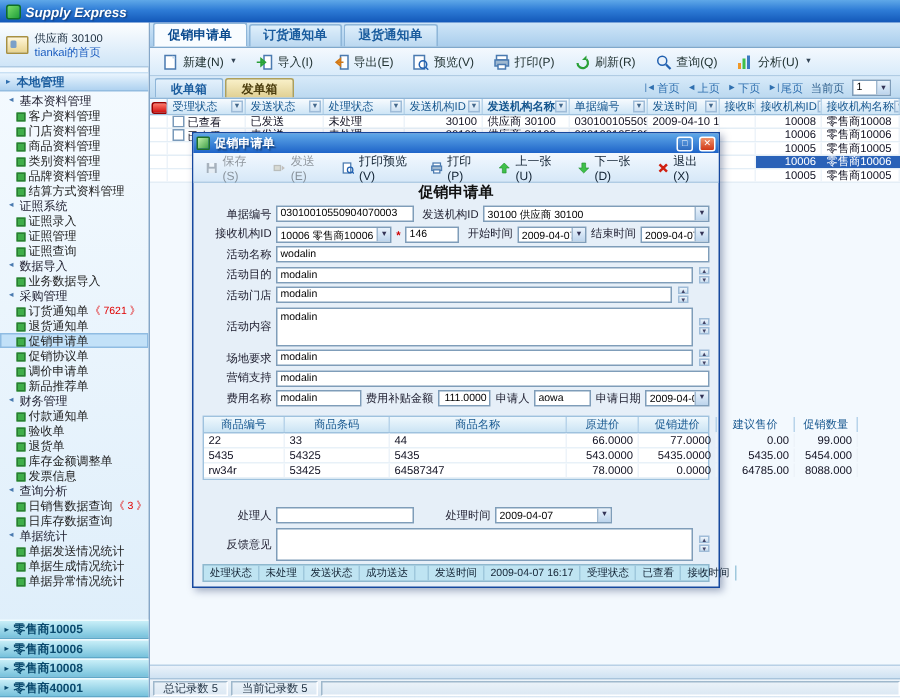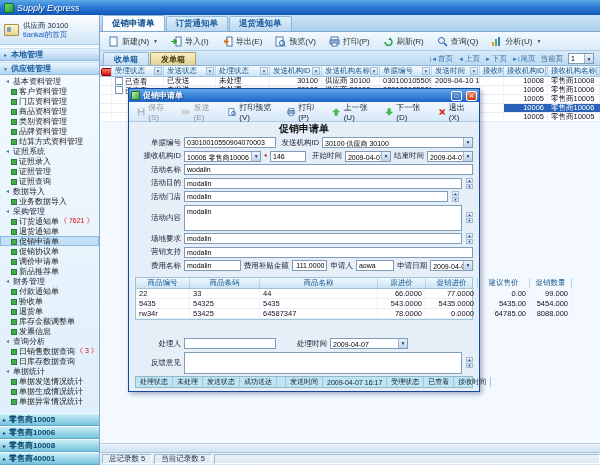--- a/index.html
+++ b/index.html
@@ -4,21 +4,21 @@
 <style>
   *{margin:0;padding:0;box-sizing:border-box;}
   html,body{width:600px;height:465px;overflow:hidden;}
   body{font-family:"Liberation Sans","DejaVu Sans",sans-serif;background:#fff;position:relative;}
 
   
   .titlebar{position:absolute;top:0;left:0;right:0;height:15px;
     background:linear-gradient(180deg,#5FA8E8 0%,#2E7CD6 45%,#1257B8 100%);
     display:flex;align-items:center;gap:3px;padding:0 4px;z-index:5;}
   .app-icon{width:10px;height:10px;border-radius:2px;background:linear-gradient(135deg,#7ADD6A,#1E9E3A);border:1px solid #0F6E26;}
-  .title-text{color:#fff;font-size:9px;font-weight:normal;text-shadow:1px 1px 1px #14417e;font-style:italic;}
+  .title-text{color:#fff;font-size:9px;font-weight:bold;text-shadow:1px 1px 1px #14417e;font-style:italic;}
 
   
   .sidebar{position:absolute;top:15px;left:0;width:100px;bottom:0;
     background:linear-gradient(180deg,#F6FBFF,#DCEDFA);border-right:1px solid #86A7C8;
     display:flex;flex-direction:column;z-index:4;}
   .userbox{height:30px;display:flex;align-items:center;gap:4px;padding:2px 4px;
     background:linear-gradient(180deg,#FDFEFF,#CFE5F7);border-bottom:1px solid #AFCBE4;}
   .idcard-icon{width:15px;height:12px;background:linear-gradient(180deg,#FFF6D8,#E8D490);border:1px solid #A89040;border-radius:1px;position:relative;flex:none;}
   .idcard-icon::before{content:"";position:absolute;left:2px;top:2px;width:4px;height:5px;background:#7AA0C8;border-radius:1px;}
   .user-lines{display:flex;flex-direction:column;line-height:9px;}
@@ -168,24 +168,20 @@
       <span class="user-home">tiankai的首页</span>
     </span>
   </div>
   <div class="nav">
 
       <div class="nav-row top">
         <span class="lbl">本地管理</span>
         <span class="badge"></span>
       </div>
 
-      <div class="nav-row top expanded">
-        <span class="lbl">供应链管理</span>
-        <span class="badge"></span>
-      </div>
 
       <div class="nav-row group">
         <span class="lbl">基本资料管理</span>
         <span class="badge"></span>
       </div>
 
       <div class="nav-row item">
         <span class="lbl">客户资料管理</span>
         <span class="badge"></span>
       </div>
@@ -477,21 +473,21 @@
       </span>
     <span>
         <b style="font-weight:normal">处理状态</b>
         <i class="flt">▼</i>
       </span>
     <span>
         <b style="font-weight:normal">发送机构ID</b>
         <i class="flt">▼</i>
       </span>
     <span>
-        <b style="font-weight:normal">发送机构名称</b>
+        <b style="font-weight:bold">发送机构名称</b>
         <i class="flt">▼</i>
       </span>
     <span>
         <b style="font-weight:normal">单据编号</b>
         <i class="flt">▼</i>
       </span>
     <span>
         <b style="font-weight:normal">发送时间</b>
         <i class="flt">▼</i>
       </span>

